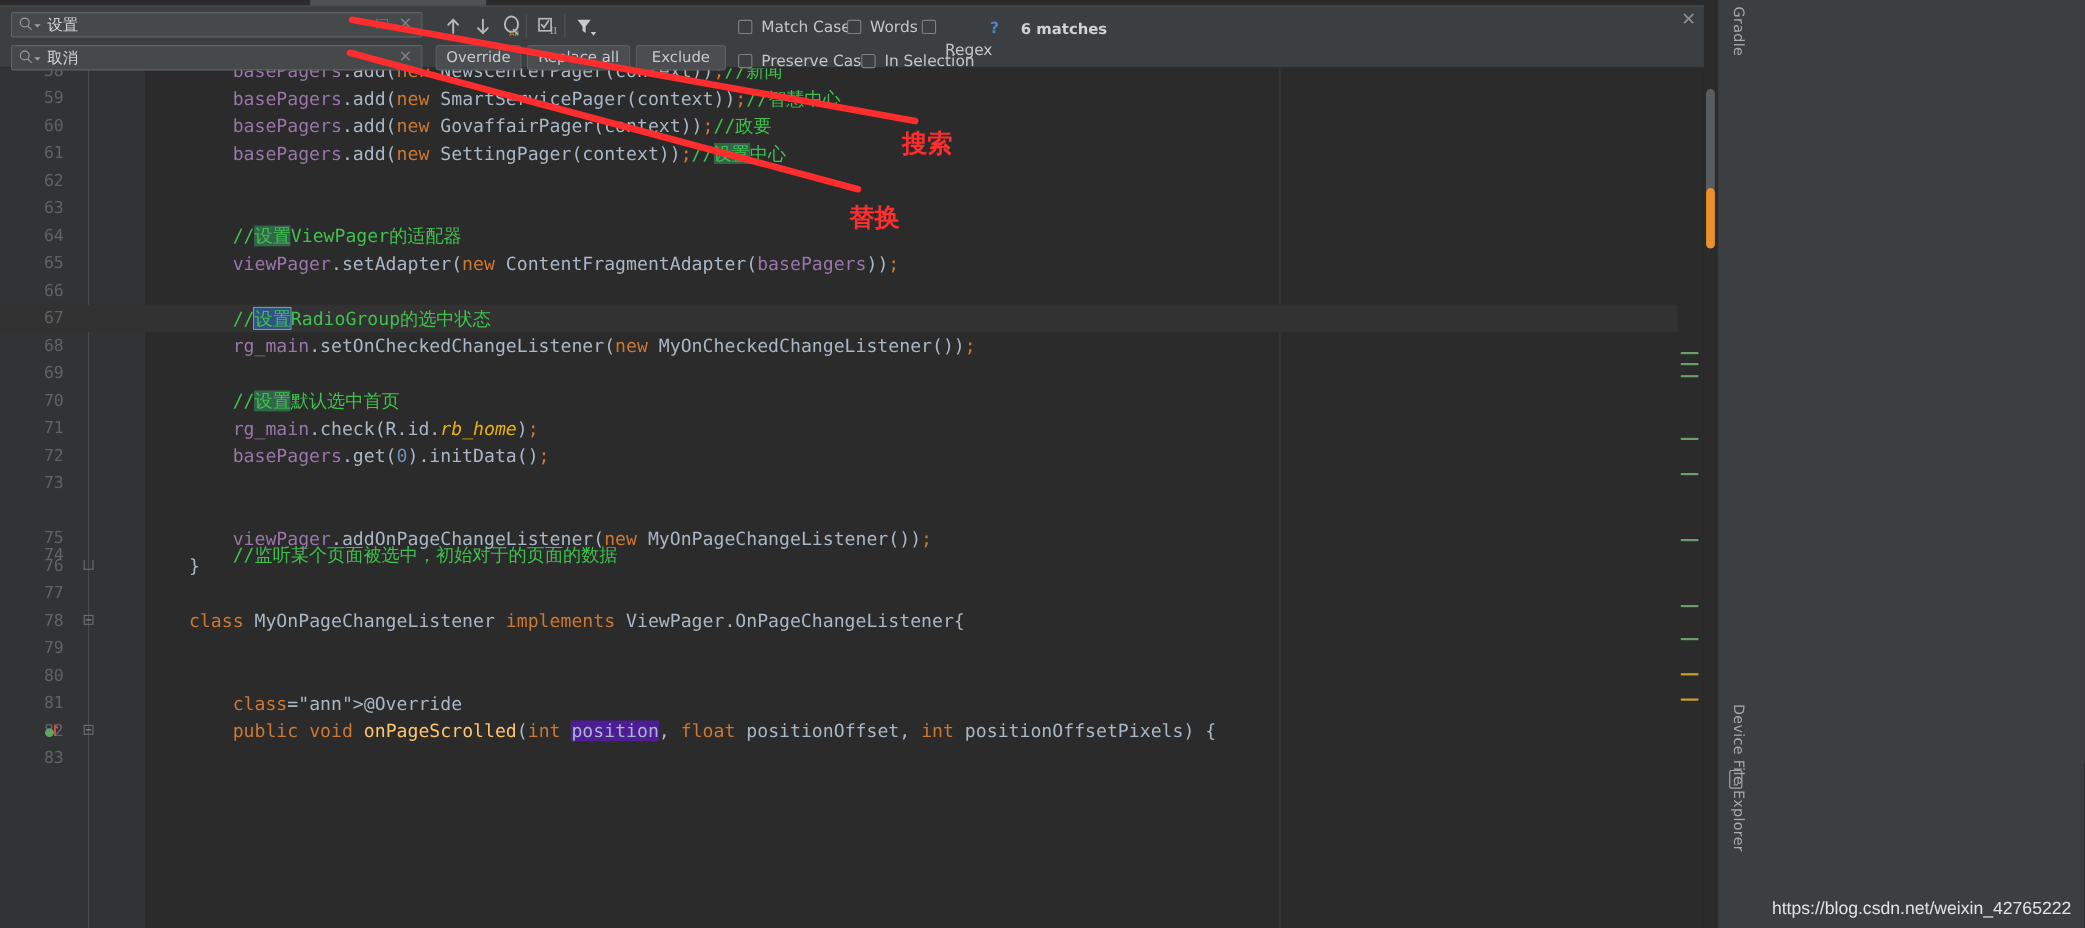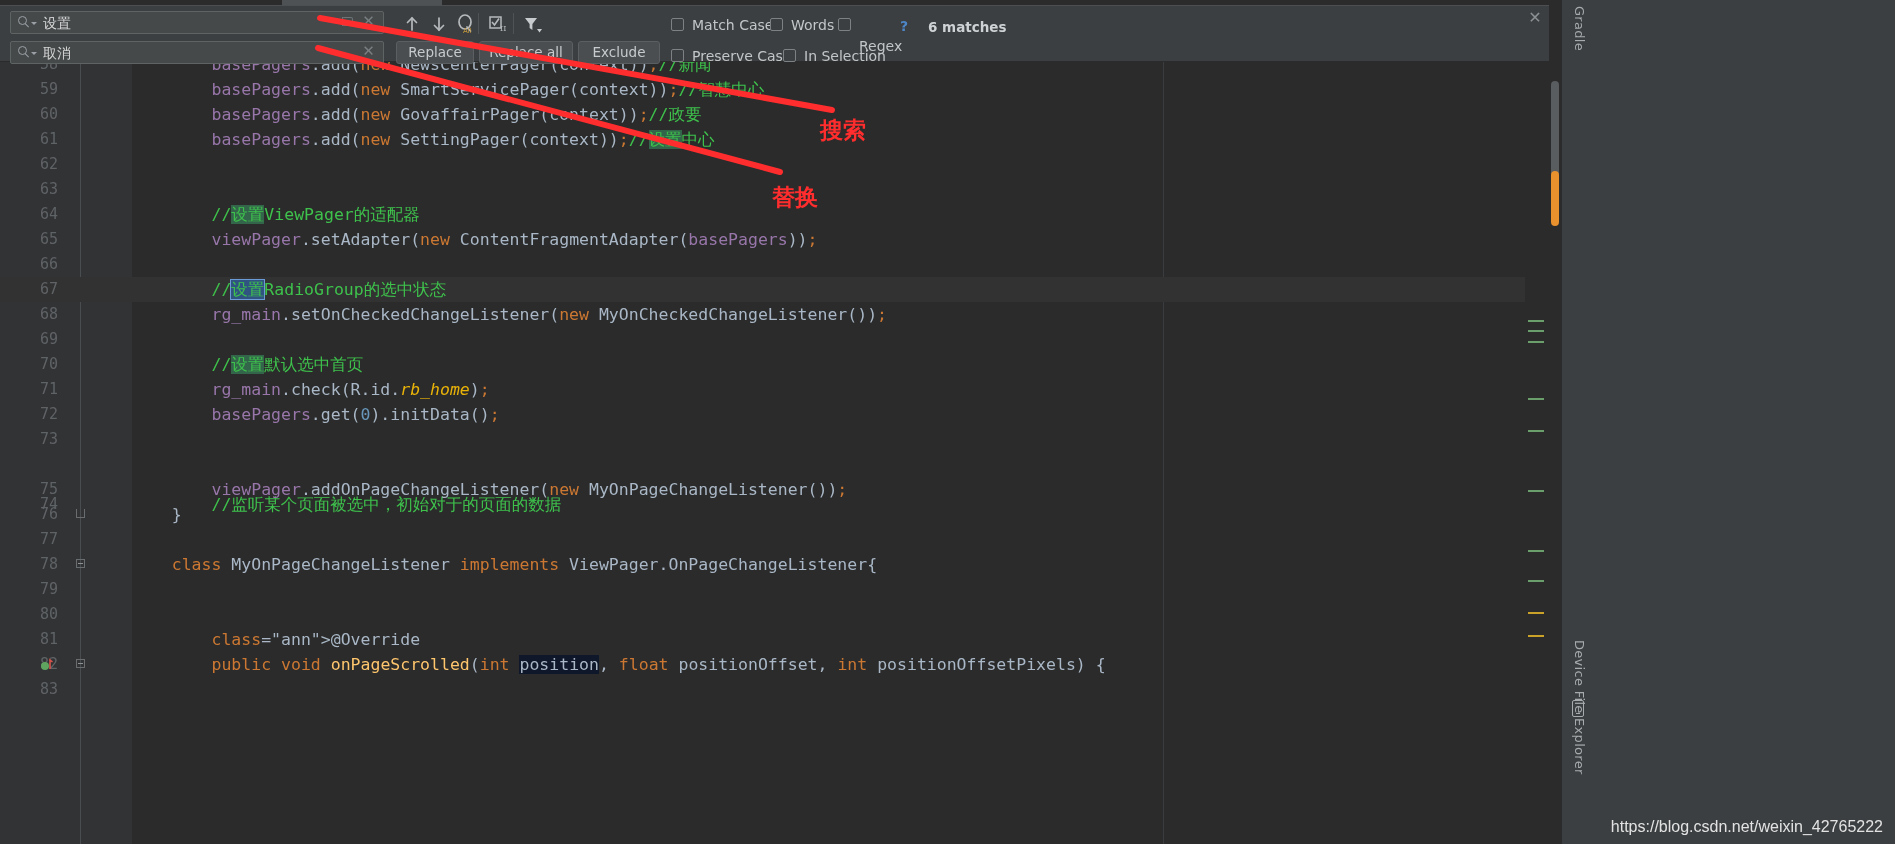--- a/index.html
+++ b/index.html
@@ -65,21 +65,21 @@
 
   .kw{color:#cc7832;}
   .fld{color:#9876aa;}
   .cmt{color:#3ec24c;font-weight:normal;}
   .num{color:#6897bb;}
   .ital{color:#eab308;font-style:italic;}
   .meth{color:#ffc66d;}
   .semi{color:#cc7832;}
   .hl{background:#33654a;}
   .hlcur{background:#2f5481;outline:1px solid #6c9ad6;}
-  .hlid{background:#0f172a;}
+  .hlid{background:#4c1d95;}
 
   .foldmark{position:absolute;left:76px;width:11px;height:11px;}
   .foldmark .box{position:absolute;left:0;top:0;width:9px;height:9px;border:1px solid #6a6d6f;box-sizing:border-box;}
   .foldmark .minus{position:absolute;left:2px;top:4px;width:5px;height:1px;background:#8d9194;}
   .foldend{position:absolute;left:76px;width:9px;height:9px;border:1px solid #6a6d6f;border-top:none;box-sizing:border-box;}
   .bkmk{position:absolute;left:40px;width:14px;height:14px;}
 
   
   .markergutter{position:absolute;left:1525px;top:61px;width:24px;height:783px;background:#2b2b2b;}
   .mk{position:absolute;left:3px;width:16px;height:2px;}
@@ -315,21 +315,21 @@
       </svg>
     </div>
     <div class="sep2"></div>
     <div class="icbtn filter">
       <svg width="26" height="24" viewBox="0 0 26 24">
         <polygon points="5,6 17,6 12.4,12 12.4,18 9.6,16 9.6,12" fill="#c7cbcd"></polygon>
         <polygon points="17,17 22,17 19.5,20.5" fill="#c7cbcd"></polygon>
       </svg>
     </div>
 
-    <div class="btn replace">Replace</div>
+    <div class="btn replace">Override</div>
     <div class="btn replaceall">Replace all</div>
     <div class="btn exclude">Exclude</div>
 
     <div class="cb" style="left:671px;top:13px;"></div>
     <div class="cblabel" style="left:692px;top:13px;">Match Case</div>
     <div class="cb" style="left:770px;top:13px;"></div>
     <div class="cblabel" style="left:791px;top:13px;">Words</div>
     <div class="cb" style="left:838px;top:13px;"></div>
     <div class="cblabel" style="left:859px;top:13px;margin-top:21px;">Regex</div>
     <div class="qmark" style="left:900px;top:13px;">?</div>

